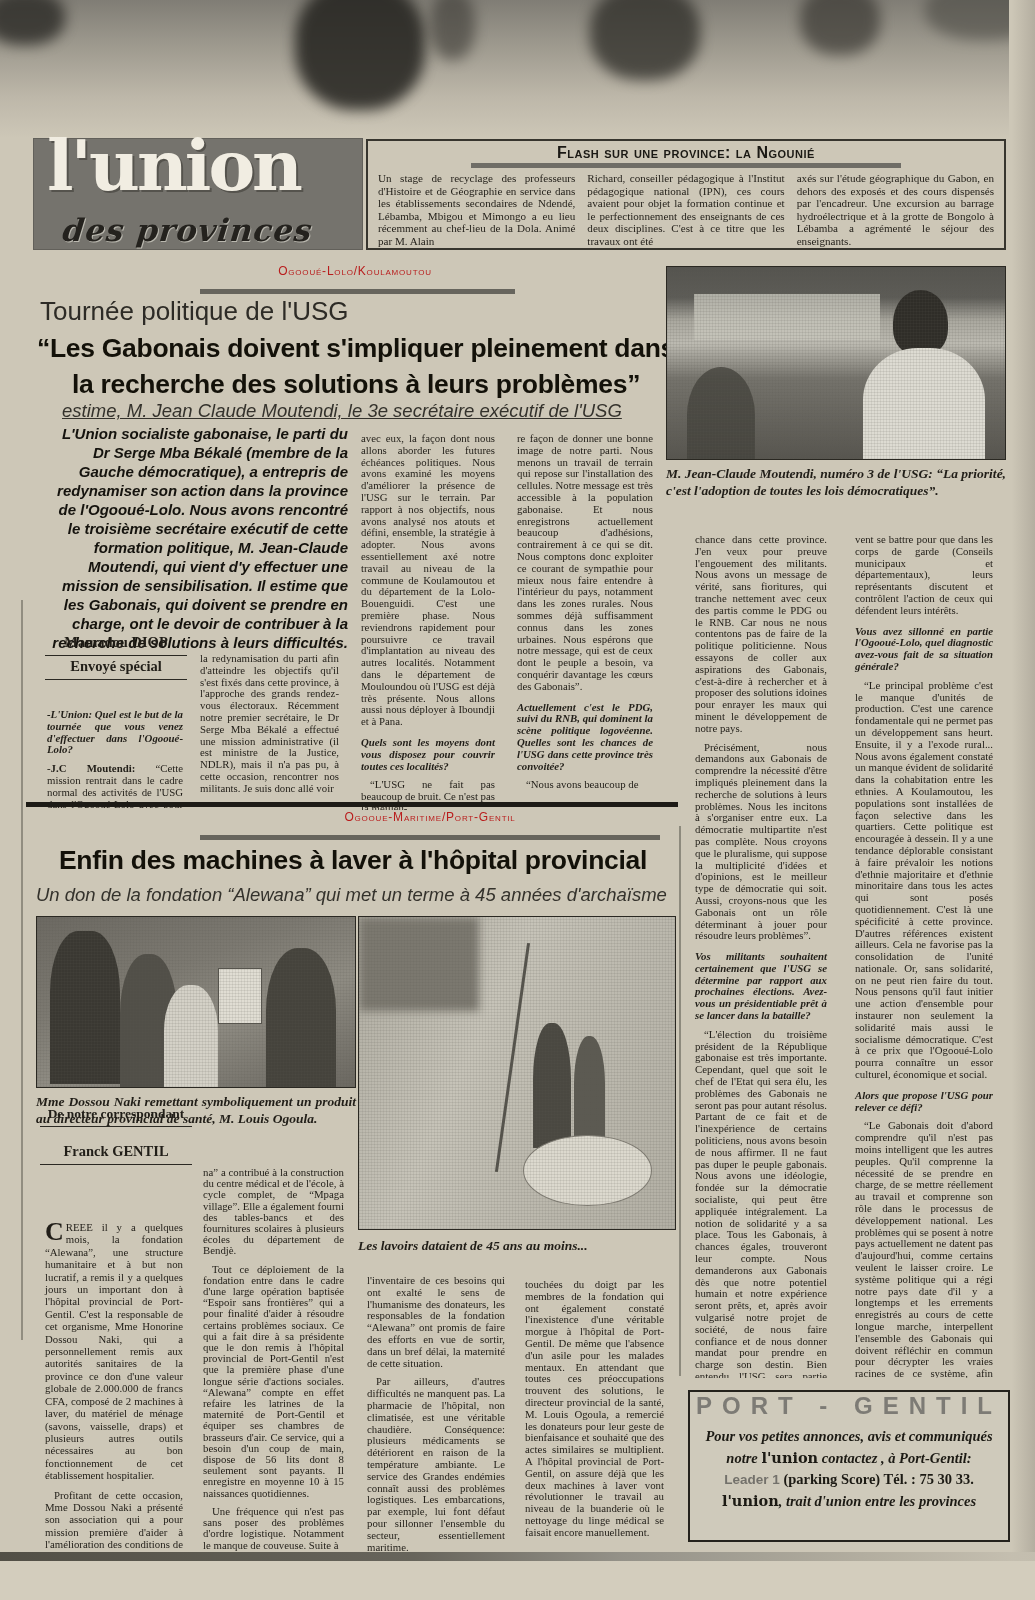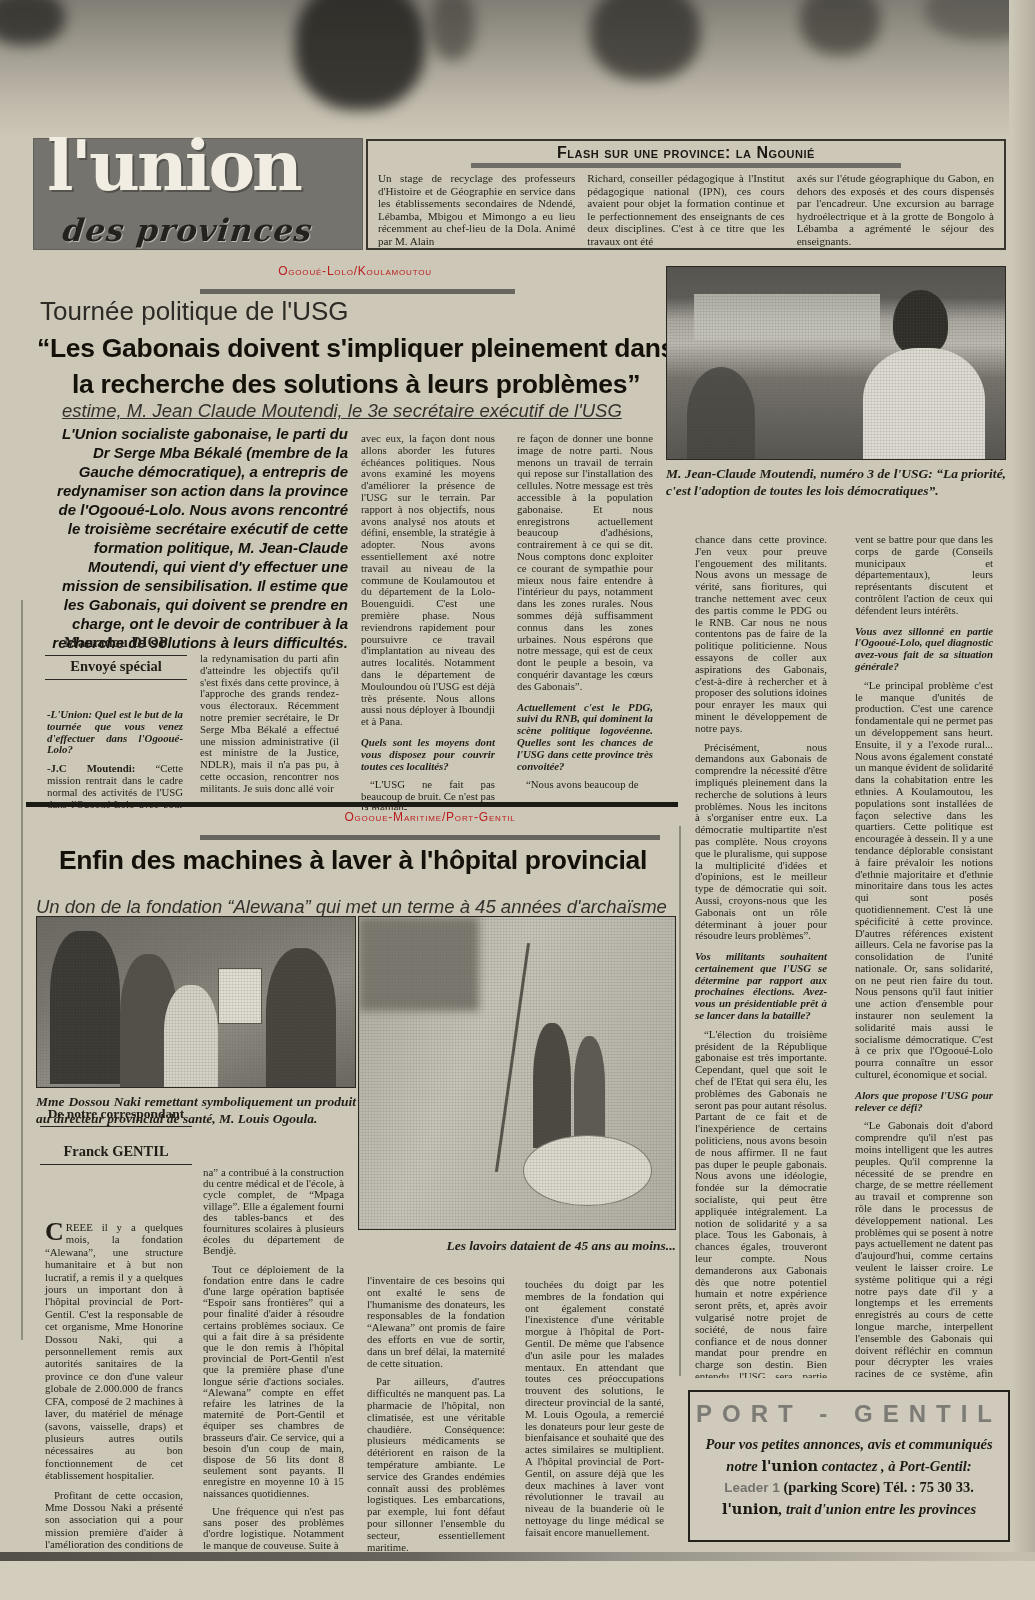--- a/index.html
+++ b/index.html
@@ -47,30 +47,30 @@
   .byline{text-align:center;font-weight:bold;}
   .byline .b-line{border-bottom:1.5px solid #2b2923;padding:2px 0 4px 0;font-size:14.5px;}
   
   .col{font-size:10.8px;line-height:11.8px;text-align:justify;overflow:hidden;}
   .col p{margin:7px;}
   .col p.ind{text-indent:9px;}
   .col p.gap{margin-top:9px;}
   .q{font-weight:bold;font-style:italic;}
   .lede-b{font-weight:bold;}
   .caption{font-weight:bold;font-style:italic;font-size:13.5px;line-height:16.5px;text-align:justify;}
-  .caption.center{text-align:right;}
+  .caption.center{text-align:left;}
   
   .photo{box-sizing:border-box;border:1.5px solid #2a2822;overflow:hidden;}
   .photo::after{content:"";position:absolute;inset:0;
      background:repeating-linear-gradient(0deg,rgba(90,88,80,.12) 0 1px,transparent 1px 3px),
                 repeating-linear-gradient(90deg,rgba(90,88,80,.10) 0 1px,transparent 1px 3px);}
   .ph-el{position:absolute;}
   
   .adbox{left:688px;top:1390px;width:322px;height:152px;border:2.5px solid #24221c;
-     box-sizing:border-box;text-align:center;padding-top:8px;background:rgba(255,255,250,.06);}
+     box-sizing:border-box;text-align:center;background:rgba(255,255,250,.06);}
   .ad-title{font-family:"Liberation Sans",sans-serif;font-weight:bold;font-size:24px;
      letter-spacing:10px;color:#7d7b75;}
   .ad-line{font-weight:bold;font-style:italic;font-size:14.5px;line-height:21px;color:#1c1a14;}
   .ad-brand{font-style:normal;font-family:"DejaVu Serif",serif;}
   .ad-gray{font-style:normal;color:#73716b;font-family:"Liberation Sans",sans-serif;font-size:13.5px;}
   .rule-black{background:#1d1b16;}
   .vrule{width:2px;background:#5a574e;opacity:.55;}
 </style>
 </head>
 <body>
@@ -154,21 +154,21 @@
     <p class="ind">“Le Gabonais doit d'abord comprendre qu'il n'est pas moins intelligent que les autres peuples. Qu'il comprenne la nécessité de se prendre en charge, de se mettre réellement au travail et comprenne son rôle dans le processus de développement national. Les problèmes qui se posent à notre pays actuellement ne datent pas d'aujourd'hui, comme certains veulent le laisser croire. Le système politique qui a régi notre pays date d'il y a longtemps et les errements enregistrés au cours de cette longue marche, interpellent l'ensemble des Gabonais qui doivent réfléchir en commun pour décrypter les vraies racines de ce système, afin d'extirper les maux qui gangrènent notre pays.</p>
   </div>
 
   <div class="abs rule-black" style="left:26px;top:802px;width:652px;height:5px;"></div>
   <div class="abs vrule" style="left:679px;top:826px;height:550px;"></div>
 
   <div class="abs section-h" style="left:185px;top:810px;width:490px;">Ogooue-Maritime/Port-Gentil</div>
   <div class="abs section-rule" style="left:200px;top:835px;width:460px;"></div>
 
   <div class="abs headline" style="left:28px;top:842px;width:650px;">Enfin des machines à laver à l'hôpital provincial</div>
-  <div class="abs subhead" style="left:36px;top:884px;width:645px;margin-top:12px;">Un don de la fondation “Alewana” qui met un terme à 45 années d'archaïsme</div>
+  <div class="abs subhead" style="left:36px;top:884px;width:645px;">Un don de la fondation “Alewana” qui met un terme à 45 années d'archaïsme</div>
 
   <div class="abs photo" style="left:36px;top:916px;width:320px;height:172px;background:linear-gradient(160deg,#6c6962 0%,#7c7971 35%,#8f8c83 60%,#6b6861 100%);">
     <div class="ph-el" style="left:4%;top:8%;width:22%;height:90%;background:#3a3832;border-radius:40% 40% 0 0;"></div>
     <div class="ph-el" style="left:26%;top:22%;width:18%;height:78%;background:#514f48;border-radius:45% 45% 0 0;"></div>
     <div class="ph-el" style="left:40%;top:40%;width:17%;height:60%;background:#d4d1c7;border-radius:45% 45% 0 0;"></div>
     <div class="ph-el" style="left:57%;top:30%;width:13%;height:32%;background:#e0ddd3;border:1px solid #57554e;"></div>
     <div class="ph-el" style="left:72%;top:18%;width:22%;height:82%;background:#45433c;border-radius:45% 45% 0 0;"></div>
   </div>
   <div class="abs caption" style="left:36px;top:1094px;width:320px;">Mme Dossou Naki remettant symboliquement un produit au directeur provincial de santé, M. Louis Ogoula.</div>
 

